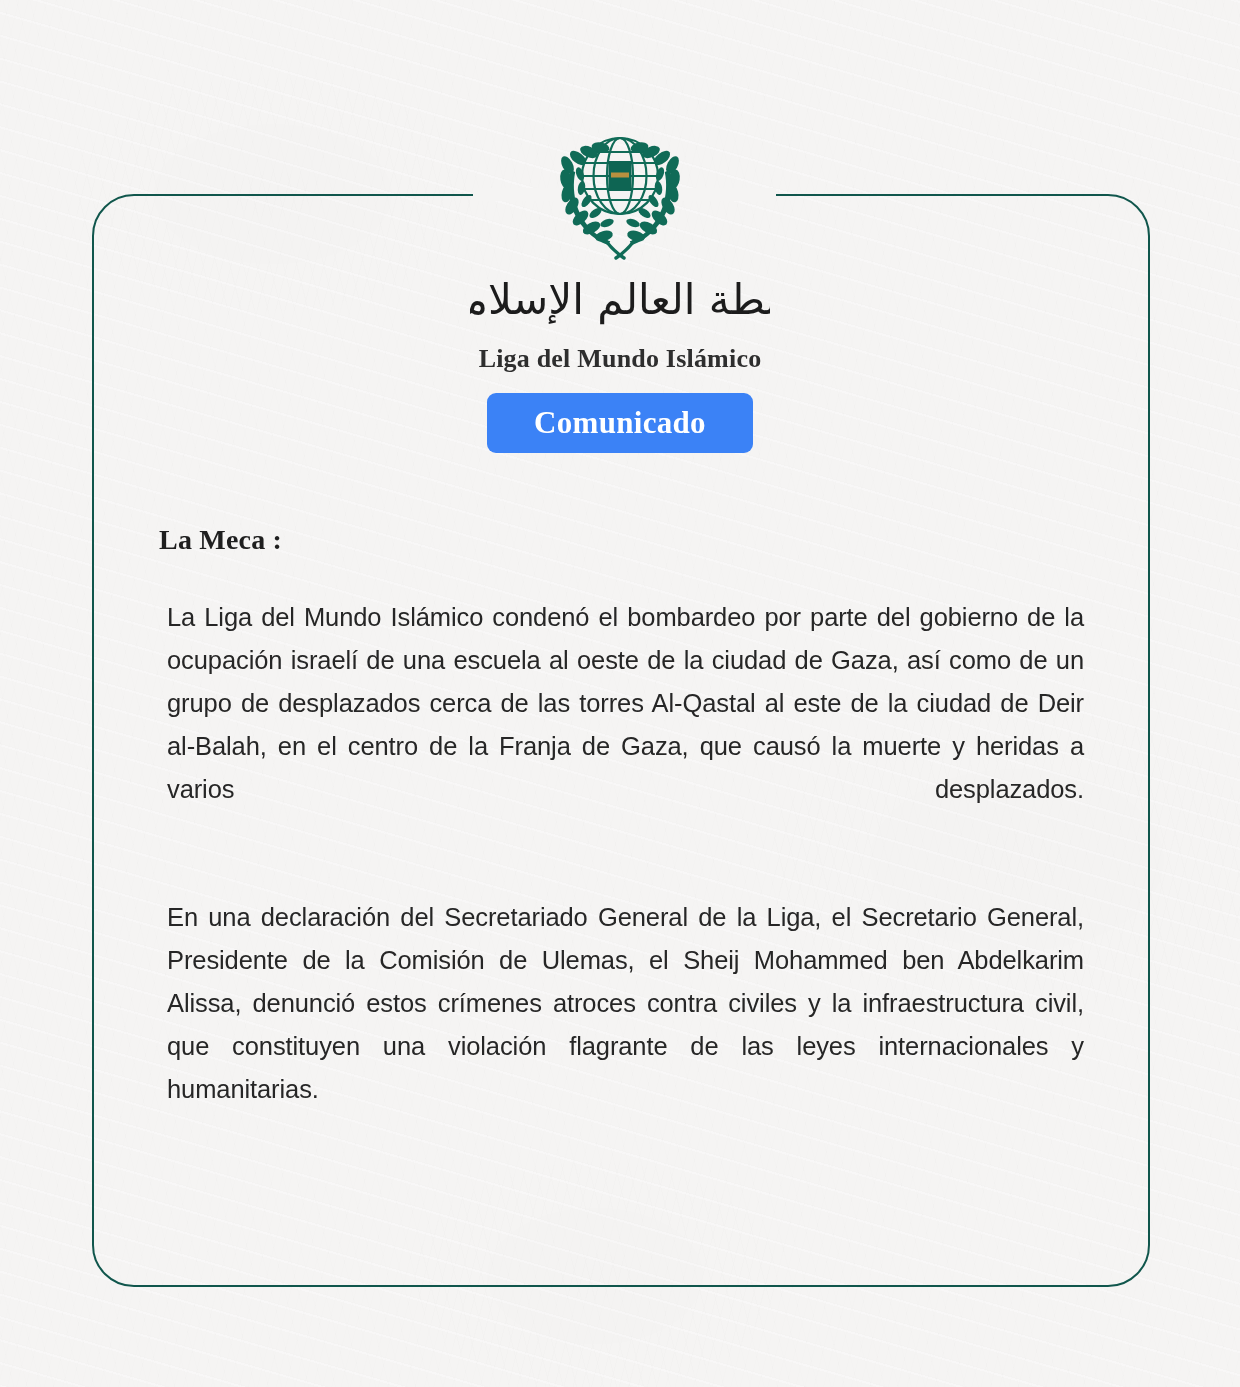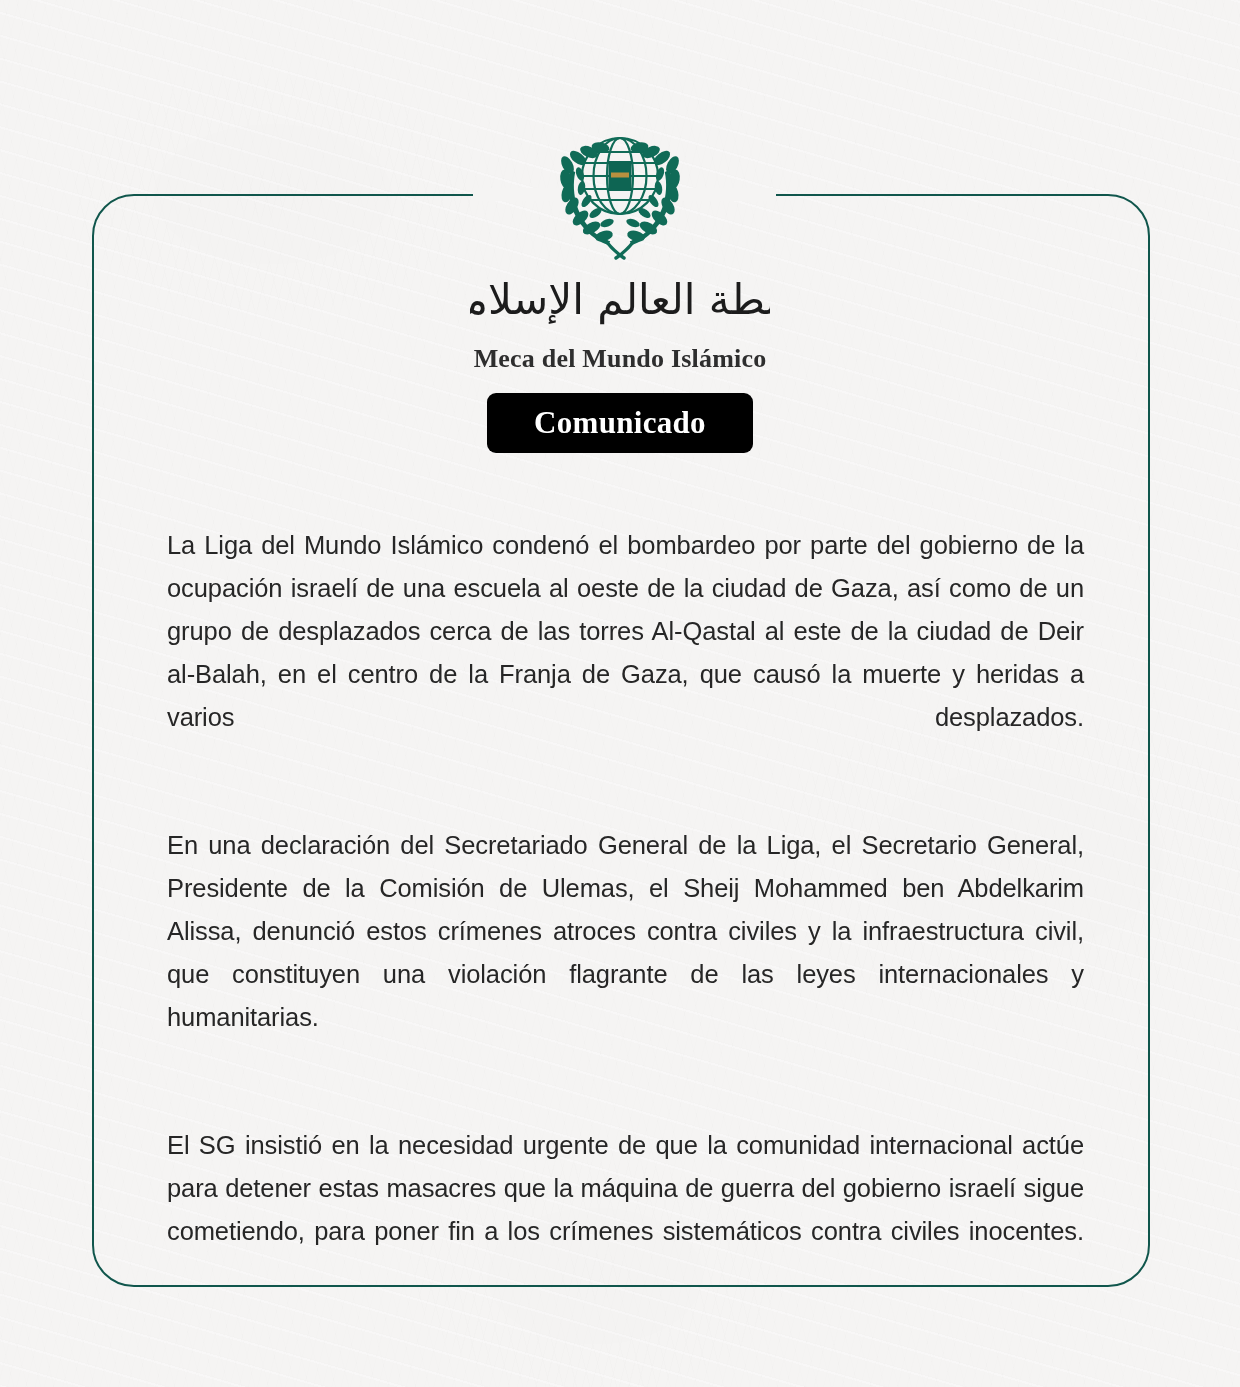--- a/index.html
+++ b/index.html
@@ -96,21 +96,21 @@
     letter-spacing: .2px;
   }
 
   .badge {
     position: absolute;
     left: 50%;
     top: 393px;
     transform: translateX(-50%);
     width: 266px;
     height: 60px;
-    background: #000000;
+    background: #3b82f6;
     border-radius: 9px;
     display: flex;
     align-items: center;
     justify-content: center;
   }
   .badge-label {
     font-family: "Liberation Serif", serif;
     font-weight: bold;
     font-size: 31px;
     color: #ffffff;
@@ -229,24 +229,24 @@
       </g>
     </svg>
   </div>
 
   <div class="org-arabic">
     <svg width="300" height="72" viewBox="0 0 300 72" xmlns="http://www.w3.org/2000/svg">
       <text x="150" y="52" text-anchor="middle" font-family="'DejaVu Sans', sans-serif" font-size="42" fill="#1c1c1c">رابطة العالم الإسلامي</text>
     </svg>
   </div>
 
-  <div class="org-name">Meca del Mundo Islámico</div>
+  <div class="org-name">Liga del Mundo Islámico</div>
 
   <div class="badge">
     <span class="badge-label">Comunicado</span>
   </div>
 </div>
 
 <div class="content">
+  <div class="dateline">La Meca :</div>
   <p class="para">La Liga del Mundo Islámico condenó el bombardeo por parte del gobierno de la ocupación israelí de una escuela al oeste de la ciudad de Gaza, así como de un grupo de desplazados cerca de las torres Al-Qastal al este de la ciudad de Deir al-Balah, en el centro de la Franja de Gaza, que causó la muerte y heridas a varios desplazados.</p>
   <p class="para">En una declaración del Secretariado General de la Liga, el Secretario General, Presidente de la Comisión de Ulemas, el Sheij Mohammed ben Abdelkarim Alissa, denunció estos crímenes atroces contra civiles y la infraestructura civil, que constituyen una violación flagrante de las leyes internacionales y humanitarias.</p>
-  <p class="para">El SG insistió en la necesidad urgente de que la comunidad internacional actúe para detener estas masacres que la máquina de guerra del gobierno israelí sigue cometiendo, para poner fin a los crímenes sistemáticos contra civiles inocentes.</p>
 </div>
 
 </body></html>

